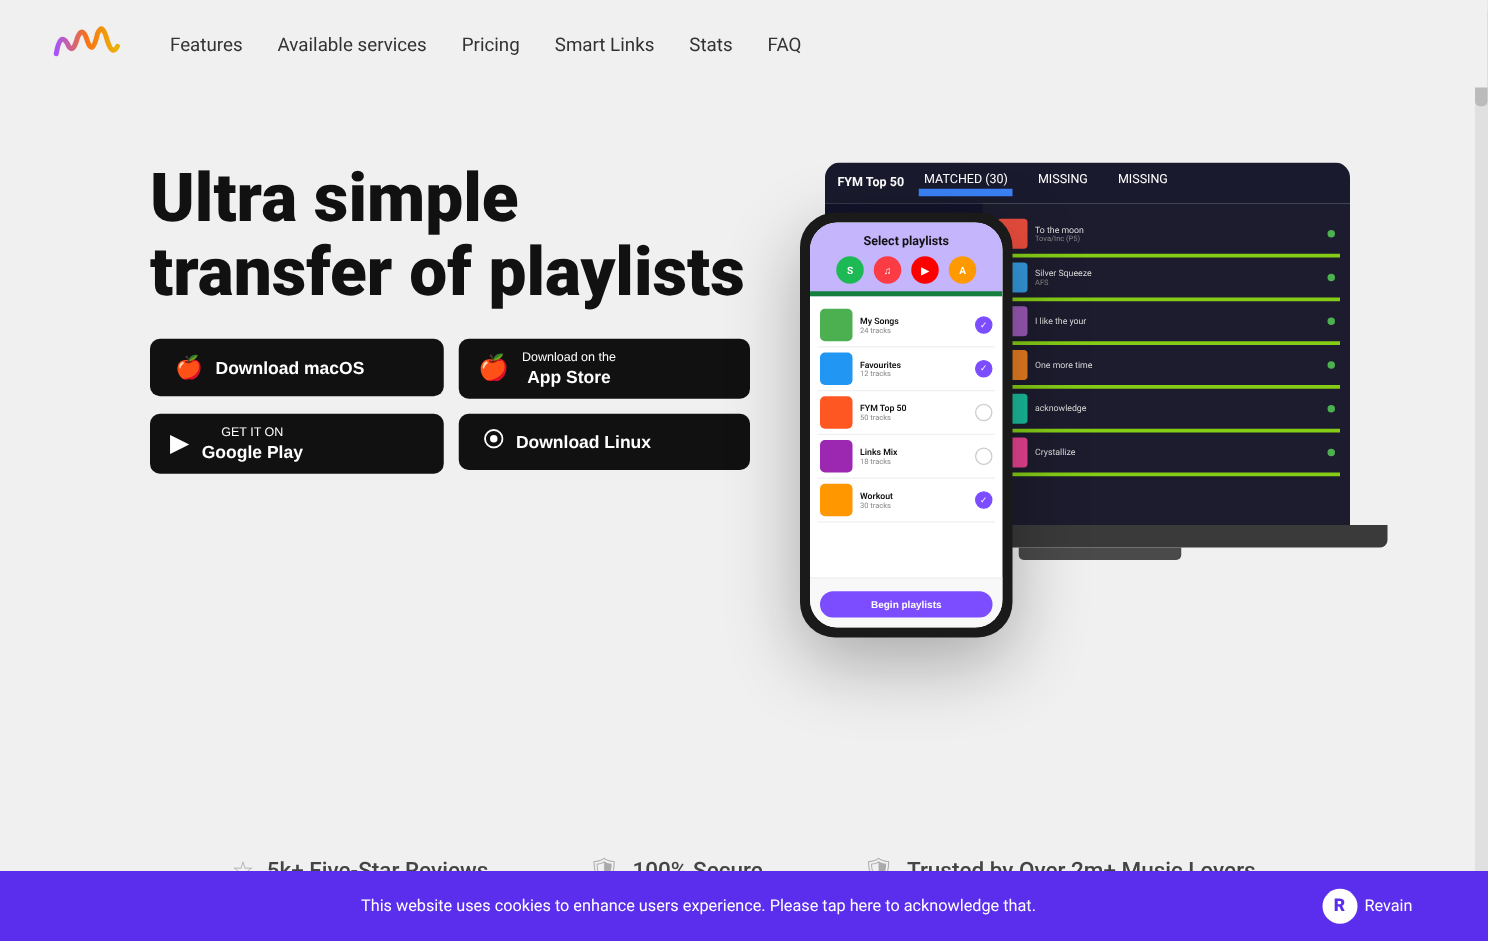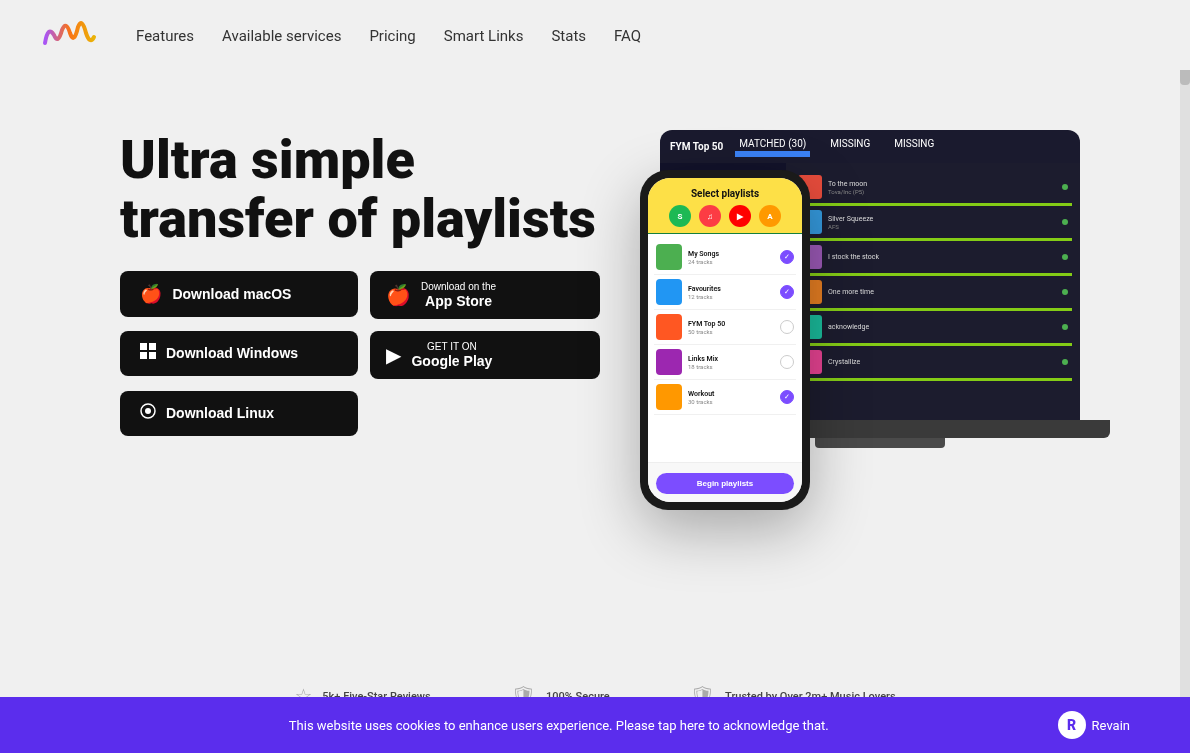--- a/index.html
+++ b/index.html
@@ -265,23 +265,23 @@
     .phone-screen {
       width: 100%;
       height: 100%;
       background: #fff;
       border-radius: 22px;
       overflow: hidden;
       display: flex;
       flex-direction: column;
     }
     .phone-header {
-      background: #fde047;
+      background: #c4b5fd;
       padding: 10px 10px 6px;
-      border-bottom: 1px solid #15803d;
+      border-bottom: 4px solid #15803d;
     }
     .phone-header-title {
       font-size: 10px;
       font-weight: 700;
       color: #111;
       text-align: center;
       display: block;
     }
     .phone-service-icons {
       display: flex;
@@ -366,21 +366,21 @@
     .stat-item {
       display: flex;
       align-items: center;
       gap: 10px;
     }
     .stat-icon {
       font-size: 20px;
       color: #aaa;
     }
     .stat-text {
-      font-size: 11px;
+      font-size: 18px;
       color: #444;
       font-weight: 500;
     }
 
     
     .cookie-banner {
       position: fixed;
       bottom: 0;
       left: 0;
       width: 1190px;
@@ -479,31 +479,20 @@
       </button>
 
       <button class="btn-store">
         <span class="store-icon">🍎</span>
         <span>
           <span class="store-text-small">Download on the</span>
           <span class="store-text-big">App Store</span>
         </span>
       </button>
 
-      <button class="btn-download">
-        <span class="icon-symbol">
-          <svg width="16" height="16" viewBox="0 0 16 16" fill="white">
-            <rect x="0" y="0" width="7" height="7"></rect>
-            <rect x="9" y="0" width="7" height="7"></rect>
-            <rect x="0" y="9" width="7" height="7"></rect>
-            <rect x="9" y="9" width="7" height="7"></rect>
-          </svg>
-        </span>
-        <span>Download Windows</span>
-      </button>
 
       <button class="btn-store">
         <span class="store-icon">▶</span>
         <span>
           <span class="store-text-small">GET IT ON</span>
           <span class="store-text-big">Google Play</span>
         </span>
       </button>
 
       <button class="btn-download">
@@ -619,21 +608,21 @@
                 <div class="track-thumb" style="background:#3498db;"></div>
                 <div class="track-info">
                   <span class="track-name">Silver Squeeze</span>
                   <span class="track-artist">AFS</span>
                 </div>
                 <div class="track-status"></div>
               </div>
               <div class="track-row">
                 <div class="track-thumb" style="background:#9b59b6;"></div>
                 <div class="track-info">
-                  <span class="track-name">I stock the stock</span>
+                  <span class="track-name">I like the your</span>
                   <span class="track-artist"></span>
                 </div>
                 <div class="track-status"></div>
               </div>
               <div class="track-row">
                 <div class="track-thumb" style="background:#e67e22;"></div>
                 <div class="track-info">
                   <span class="track-name">One more time</span>
                   <span class="track-artist"></span>
                 </div>

